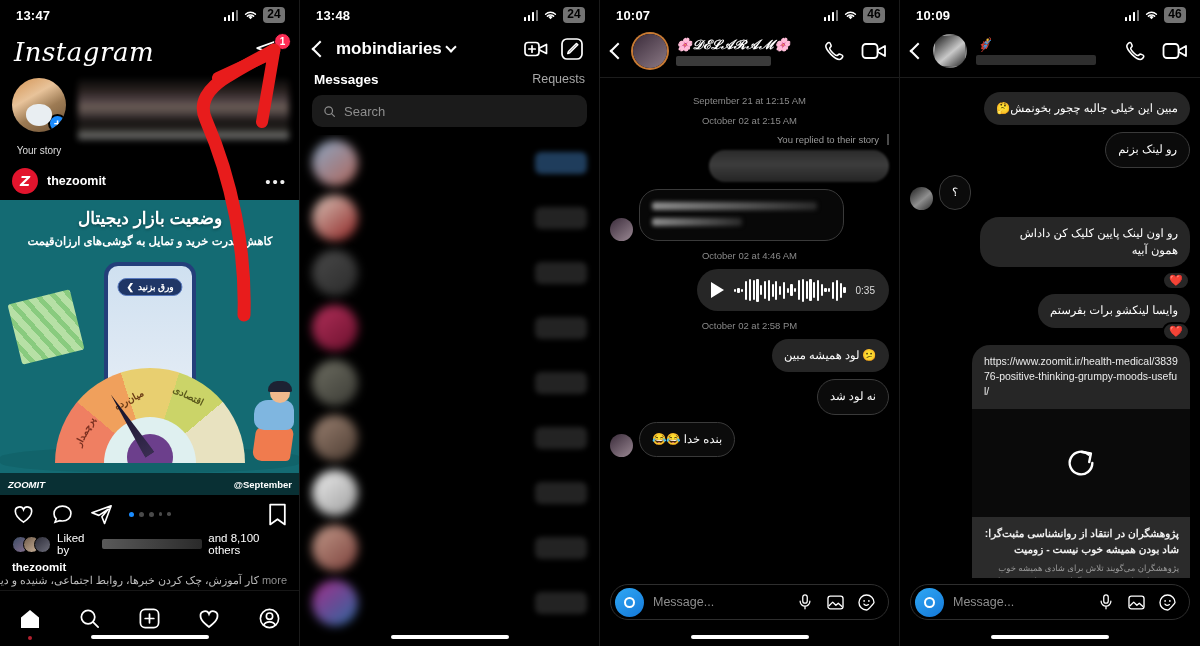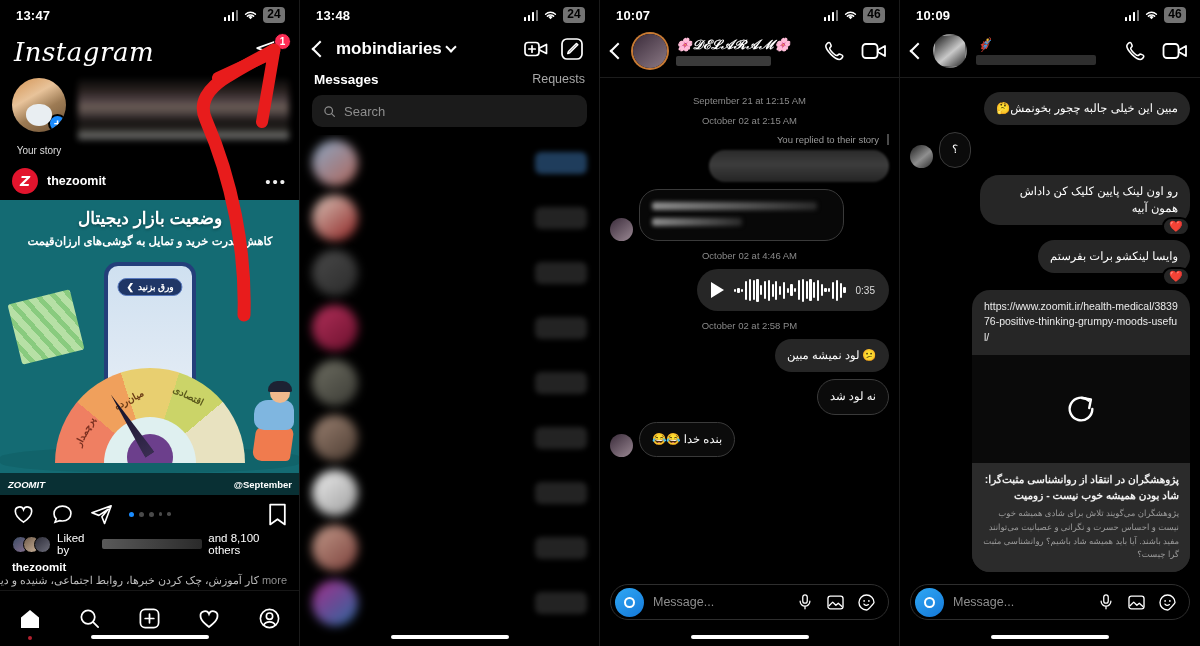--- a/index.html
+++ b/index.html
@@ -657,21 +657,21 @@
               <i style="height:21px"></i>
               <i style="height:15px"></i>
               <i style="height:6px"></i>
           </span>
           <span class="vtime">0:35</span>
         </div>
       </div>
 
       <div class="tstamp">October 02 at 2:58 PM</div>
       <div class="row out">
-        <div class="bub out">😕 لود نمیشه مبین</div>
+        <div class="bub out">😕 لود همیشه مبین</div>
       </div>
       <div class="row out">
         <div class="bub in">نه لود شد</div>
       </div>
       <div class="row in">
         <span class="sm-av"></span>
         <div class="bub in">بنده خدا 😂😂</div>
       </div>
     </div>
 
@@ -734,25 +734,28 @@
           <rect x="1.5" y="4" width="15" height="14" rx="3.4" fill="none" stroke="#fff" stroke-width="1.8"></rect>
           <path d="M17 10l7-4v10l-7-4z" fill="none" stroke="#fff" stroke-width="1.8" stroke-linejoin="round"></path>
         </svg>
       </div>
     </div>
 
     <div class="msgs" style="padding-top:14px">
       <div class="row out">
         <div class="bub out">مبین این خیلی جالبه چجور بخونمش🤔</div>
       </div>
+      <div class="row out">
+        <div class="bub in">رو لینک بزنم</div>
+      </div>
       <div class="row in">
         <span class="sm-av p4"></span>
         <div class="bub in">؟</div>
       </div>
-      <div class="row out" style="margin-bottom:0">
+      <div class="row out" style="margin-bottom:12px">
         <div class="bub out">رو اون لینک پایین کلیک کن داداش همون آبیه</div>
       </div>
       <div class="row out" style="margin-bottom:4px">
         <span class="react">❤️</span>
       </div>
       <div class="row out" style="margin-bottom:2px">
         <div class="bub out">وایسا لینکشو برات بفرستم</div>
       </div>
       <div class="row out" style="margin-bottom:4px">
         <span class="react">❤️</span>

